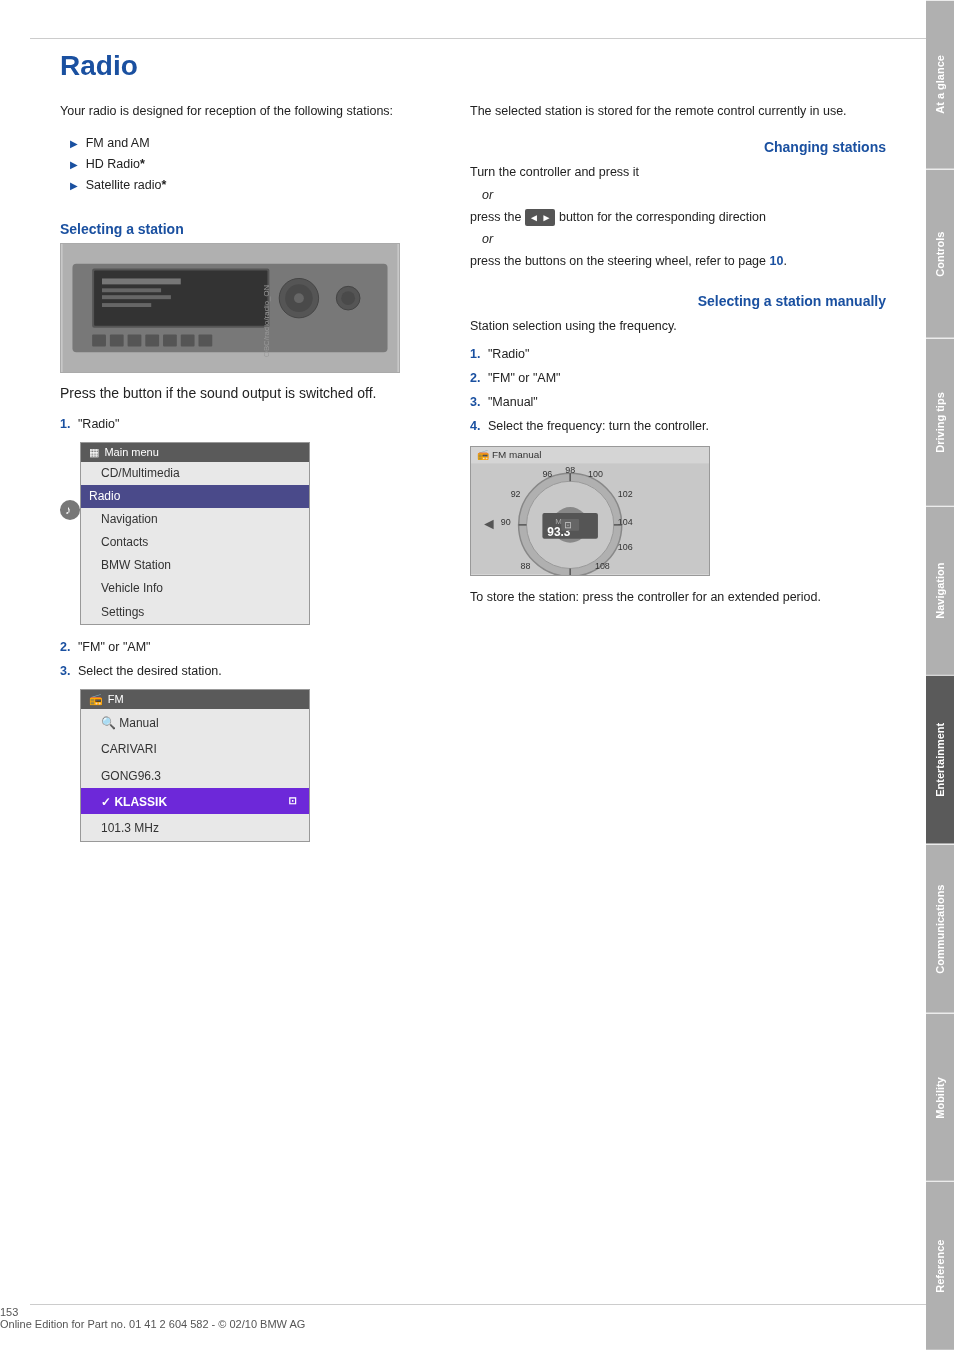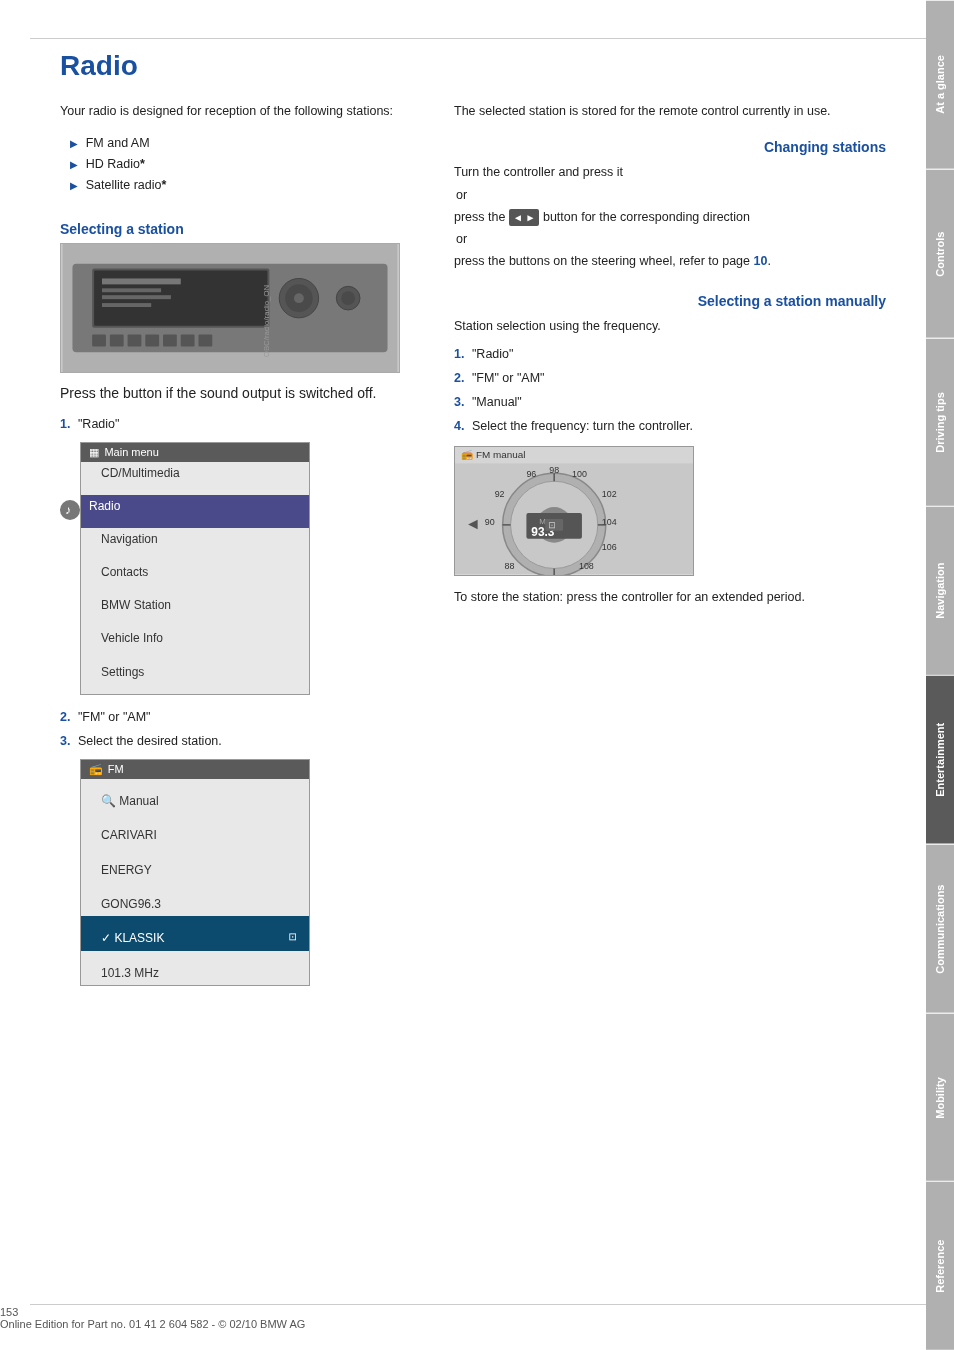--- a/index.html
+++ b/index.html
@@ -58,21 +58,21 @@
     .page-title {
       font-size: 28px;
       font-weight: bold;
       color: #1a50a0;
       margin-bottom: 20px;
     }
 
     
     .two-col {
       display: flex;
-      gap: 14px;
+      gap: 30px;
     }
     .col-left {
       width: 380px;
       flex-shrink: 0;
     }
     .col-right {
       flex: 1;
     }
 
     
@@ -168,21 +168,21 @@
     .menu-box-title {
       background: #5a5a5a;
       color: #fff;
       padding: 3px 8px;
       font-size: 11px;
       display: flex;
       align-items: center;
       gap: 5px;
     }
     .menu-item {
-      padding: 2px 8px 12px 20px;
+      padding: 2px 8px 2px 20px;
       font-size: 12px;
       line-height: 1.6;
       color: #333;
     }
     .menu-item.highlighted {
       background: #4a4a8a;
       color: #fff;
       padding-left: 8px;
     }
 
@@ -198,43 +198,44 @@
     .fm-box-title {
       background: #5a5a5a;
       color: #fff;
       padding: 3px 8px;
       font-size: 11px;
       display: flex;
       align-items: center;
       gap: 5px;
     }
     .fm-item {
-      padding: 12px 8px 2px 20px;
+      padding: 4px 8px 2px 20px;
       font-size: 12px;
       line-height: 1.7;
       color: #333;
       display: flex;
       justify-content: space-between;
     }
     .fm-item.selected {
-      background: #0c4a6e;
+      background: #6d28d9;
       color: #fff;
-      font-weight: normal;
+      font-weight: bold;
     }
 
     
     .right-intro {
       font-size: 12.5px;
       line-height: 1.5;
       margin-bottom: 14px;
     }
 
     .or-text {
       font-size: 12.5px;
-      margin: 6px 2px;
+      margin: 6px 12px;
+      font-style: italic;
     }
 
     .inline-button {
       display: inline-flex;
       background: #555;
       color: #fff;
       font-size: 10px;
       padding: 1px 4px;
       border-radius: 2px;
       vertical-align: middle;
@@ -401,23 +402,20 @@
           <span>📻</span>
           <span>FM</span>
         </div>
         <div class="fm-item">
           <span>🔍 Manual</span>
         </div>
         <div class="fm-item">
           <span>CARIVARI</span>
         </div>
         <div class="fm-item">
-          <span>ENERGY</span>
-        </div>
-        <div class="fm-item">
           <span>GONG96.3</span>
         </div>
         <div class="fm-item selected">
           <span>✓ KLASSIK</span>
           <span style="font-size:10px; margin-right:4px;">⊡</span>
         </div>
         <div class="fm-item">
           <span>101.3 MHz</span>
         </div>
       </div>

